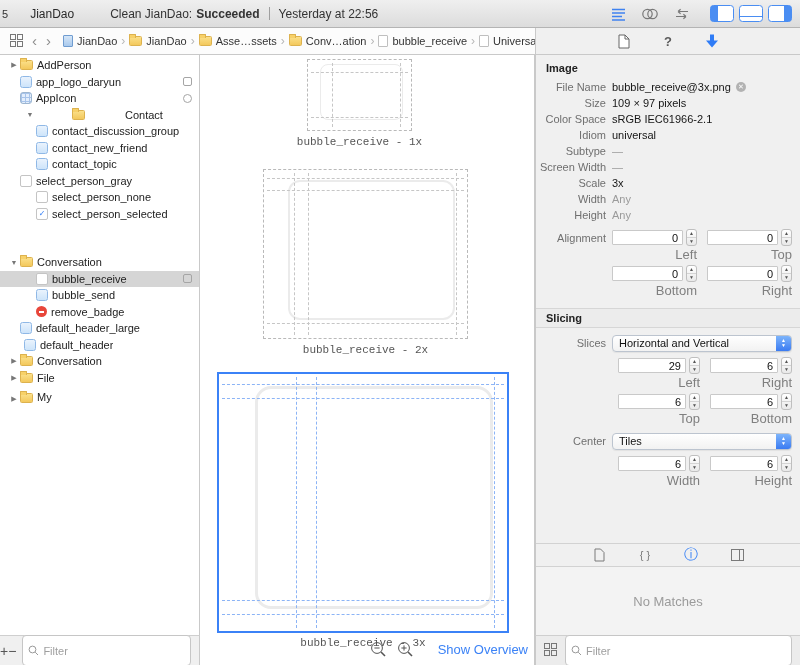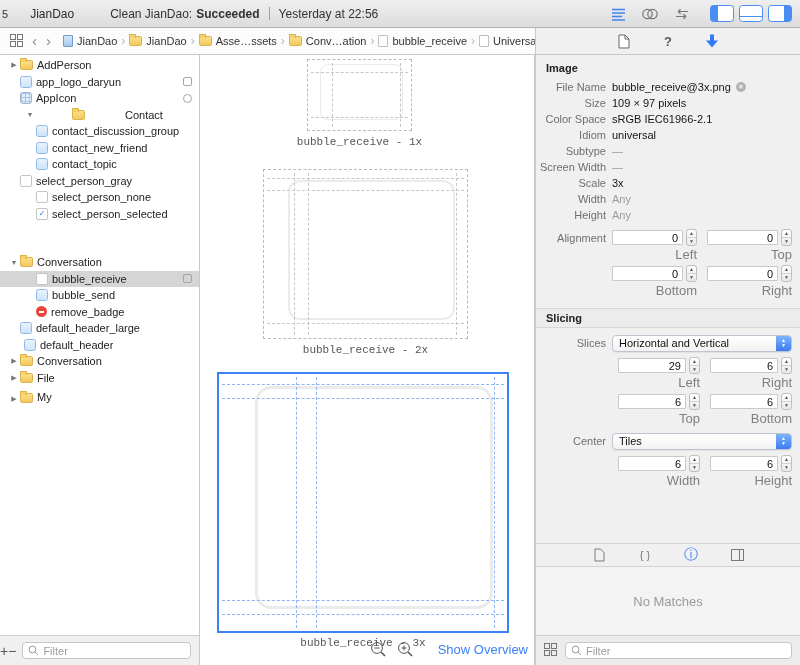--- a/index.html
+++ b/index.html
@@ -68,21 +68,21 @@
   .side-label { margin-left:4px; white-space:nowrap; overflow:hidden; text-overflow:ellipsis; }
   .side-badge { margin-left:auto; margin-right:7px; width:9px; height:9px; border:1px solid #a5a5a5; flex-shrink:0; }
   .side-badge.square { border-radius:2px; }
   .side-badge.circle { border-radius:50%; }
 
   .sidebar-bottom { position:absolute; top:635px; left:0; width:200px; height:30px;
     background:#f0f0f0; border-top:1px solid #cfcfcf; border-right:1px solid #c9c9c9;
     display:flex; align-items:center; }
   .pm-btn { width:20px; text-align:center; font-size:14px; color:#555; }
 
-  .filter { height:17px; background:#fff; border:1px solid #c6c6c6; border-radius:4px;
+  .filter { height:31px; background:#fff; border:1px solid #c6c6c6; border-radius:4px;
     display:flex; align-items:center; padding:0 5px; flex:1; margin-right:8px; }
   .filter svg { flex-shrink:0; }
   .filter-input { border:none; outline:none; flex:1; font-size:11px; margin-left:4px; color:#333;
     font-family:"Liberation Sans","DejaVu Sans",sans-serif; background:transparent; min-width:0; }
   .filter-input::placeholder { color:#9e9e9e; }
 
   
   .canvas { position:absolute; top:55px; left:200px; width:335px; height:610px;
     background:#fff; border-right:1px solid #c9c9c9; overflow:hidden; }
   .slot { position:absolute; border:1px dashed #b9b9b9; background:#fff; }

